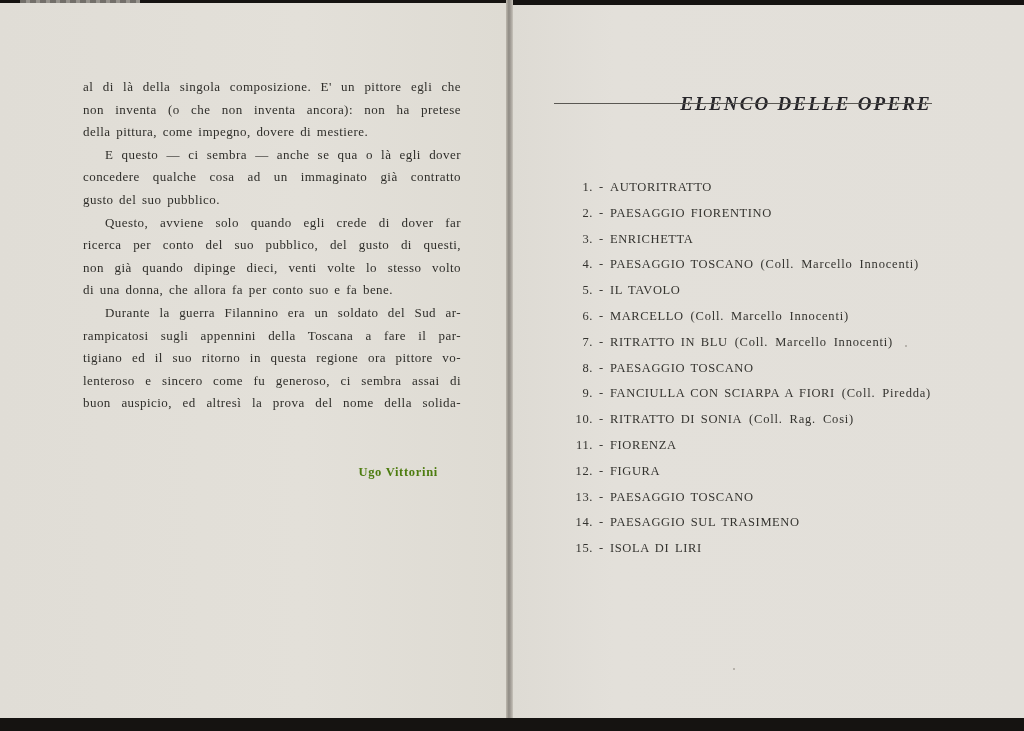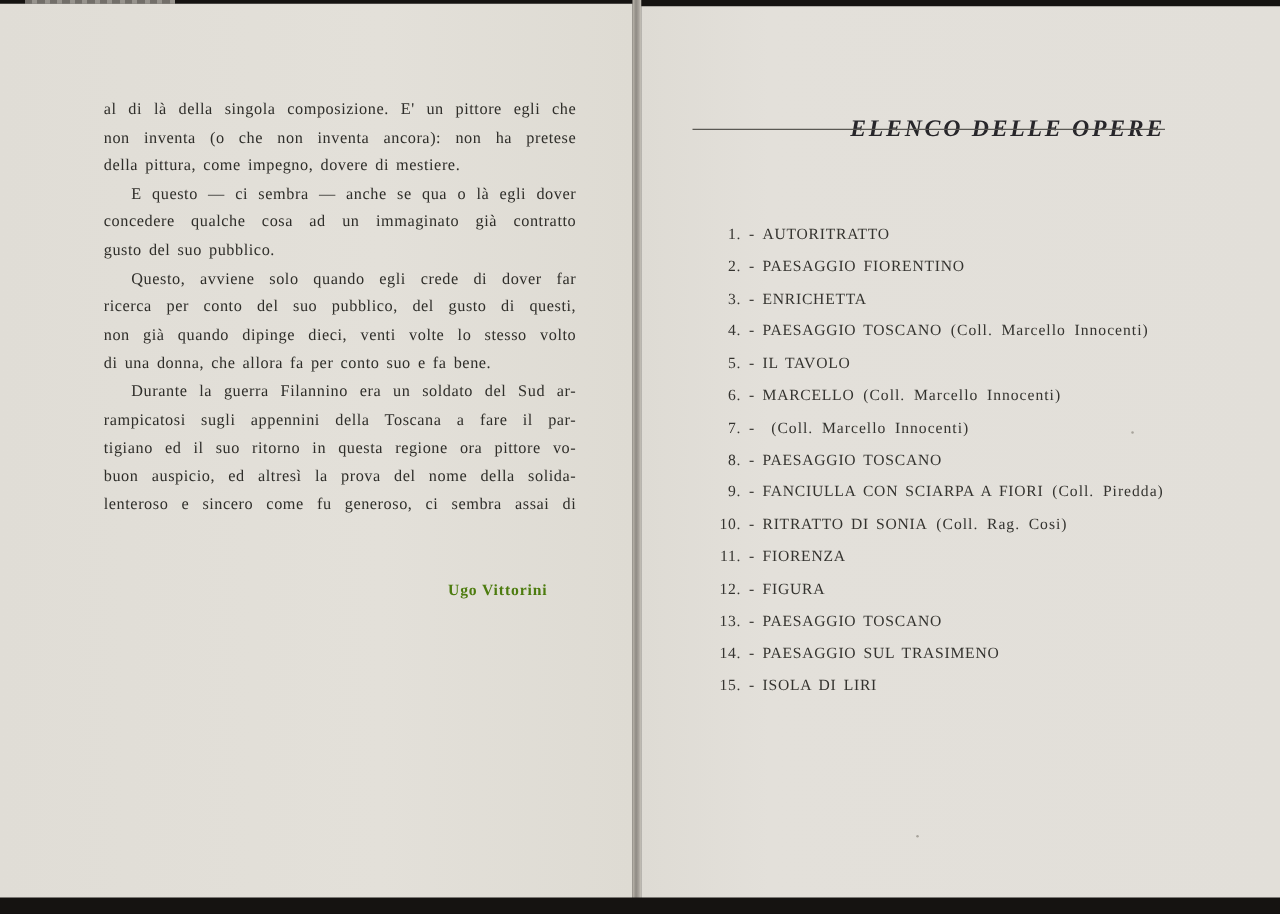--- a/index.html
+++ b/index.html
@@ -185,22 +185,22 @@
     <span class="line first-indent">E questo — ci sembra — anche se qua o là egli dover</span>
     <span class="line">concedere qualche cosa ad un immaginato già contratto</span>
     <span class="line last">gusto del suo pubblico.</span>
     <span class="line first-indent">Questo, avviene solo quando egli crede di dover far</span>
     <span class="line">ricerca per conto del suo pubblico, del gusto di questi,</span>
     <span class="line">non già quando dipinge dieci, venti volte lo stesso volto</span>
     <span class="line last">di una donna, che allora fa per conto suo e fa bene.</span>
     <span class="line first-indent">Durante la guerra Filannino era un soldato del Sud ar-</span>
     <span class="line">rampicatosi sugli appennini della Toscana a fare il par-</span>
     <span class="line">tigiano ed il suo ritorno in questa regione ora pittore vo-</span>
+    <span class="line">lenteroso e sincero come fu generoso, ci sembra assai di</span>
     <span class="line">buon auspicio, ed altresì la prova del nome della solida-</span>
-    <span class="line">lenteroso e sincero come fu generoso, ci sembra assai di</span>
   </div>
   <div class="signature">Ugo Vittorini</div>
 
   <div class="title">ELENCO DELLE OPERE</div>
   <div class="title-rule"></div>
 
   <ul class="works">
     <li>
         <span class="num">1.</span>
         <span class="dash">-</span>
@@ -229,20 +229,21 @@
       </li>
     <li>
         <span class="num">6.</span>
         <span class="dash">-</span>
         <span class="name">MARCELLO</span>
         <span class="coll">(Coll. Marcello Innocenti)</span>
       </li>
     <li>
         <span class="num">7.</span>
         <span class="dash">-</span>
+        <span class="name">RITRATTO IN BLU</span>
         <span class="coll">(Coll. Marcello Innocenti)</span>
       </li>
     <li>
         <span class="num">8.</span>
         <span class="dash">-</span>
         <span class="name">PAESAGGIO TOSCANO</span>
       </li>
     <li>
         <span class="num">9.</span>
         <span class="dash">-</span>

